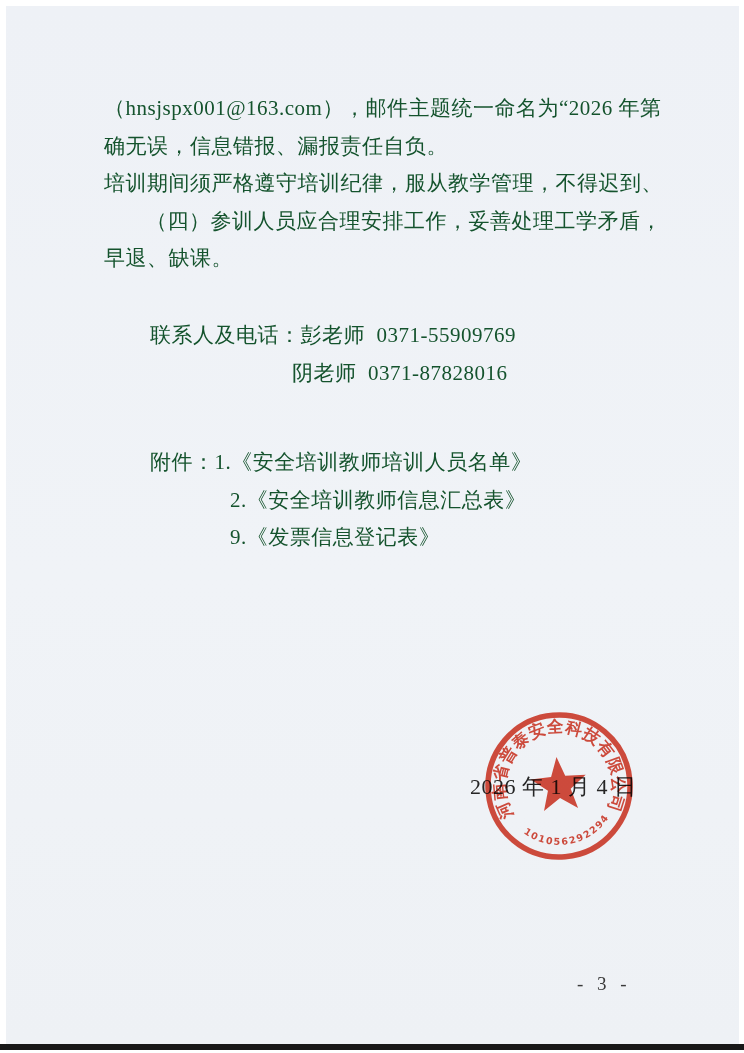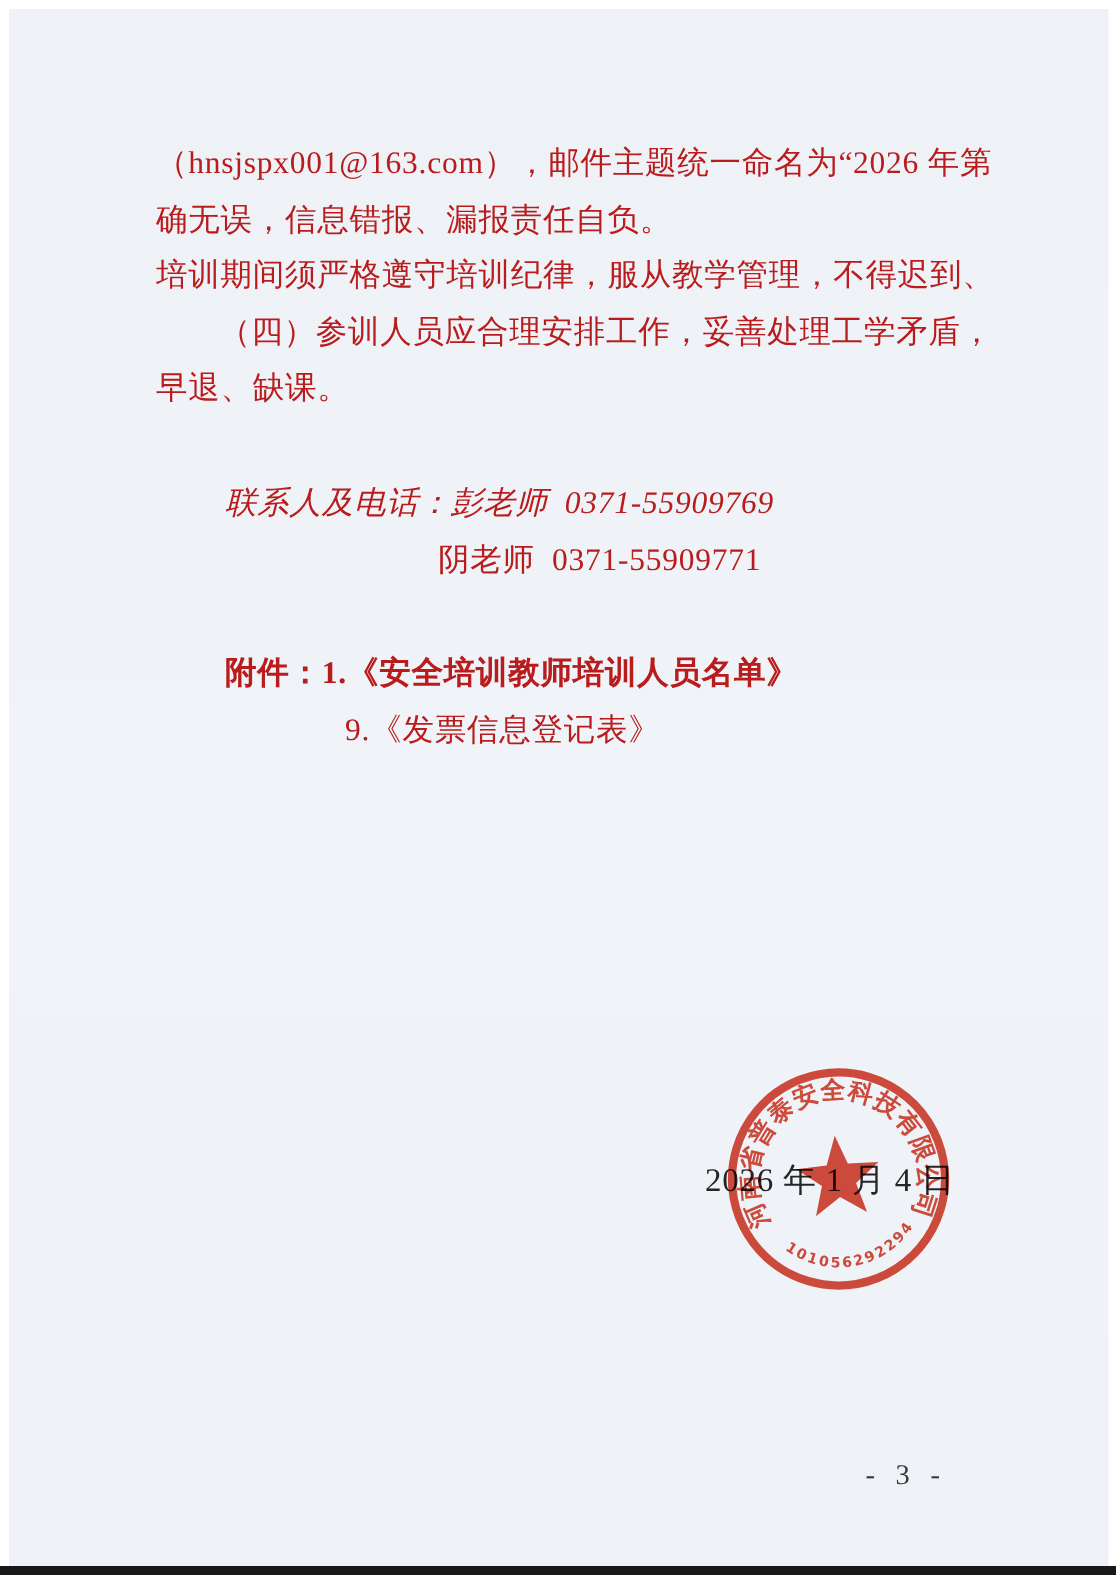--- a/index.html
+++ b/index.html
@@ -25,28 +25,28 @@
     height: 6px;
     background: #181818;
   }
   .body-text {
     position: absolute;
     left: 104px;
     top: 90px;
     width: 560px;
     font-size: 21px;
     line-height: 37.6px;
-    color: #b91c1c;
+    color: #14532d;
     letter-spacing: 0.5px;
   }
   .line { white-space: pre; }
   .indent-2 { padding-left: 42px; }
-  .contact-1 { padding-left: 46px; margin-top: 39px; font-style: italic; }
+  .contact-1 { padding-left: 46px; margin-top: 39px; }
   .contact-2 { padding-left: 188px; }
-  .attach-1 { padding-left: 46px; margin-top: 38px; font-weight: bold; }
+  .attach-1 { padding-left: 46px; margin-top: 52px; }
   .attach-sub { padding-left: 126px; }
   .issue-date {
     position: absolute;
     left: 470px;
     top: 772px;
     font-size: 22px;
     color: #252525;
     white-space: pre;
     letter-spacing: 0.5px;
   }
@@ -77,23 +77,24 @@
   <div class="page"></div>
 
   <div class="body-text">
     <div class="line">（hnsjspx001@163.com），邮件主题统一命名为“2026 年第</div>
     <div class="line">确无误，信息错报、漏报责任自负。</div>
     <div class="line">培训期间须严格遵守培训纪律，服从教学管理，不得迟到、</div>
     <div class="line indent-2">（四）参训人员应合理安排工作，妥善处理工学矛盾，</div>
     <div class="line">早退、缺课。</div>
 
     <div class="line contact-1">联系人及电话：彭老师  0371-55909769</div>
-    <div class="line contact-2">阴老师  0371-55909771</div>
+    <div class="line contact-2">阴老师  0371-87828016</div>
 
     <div class="line attach-1">附件：1.《安全培训教师培训人员名单》</div>
+    <div class="line attach-sub">2.《安全培训教师信息汇总表》</div>
     <div class="line attach-sub">9.《发票信息登记表》</div>
   </div>
 
   <div class="issue-date">2026 年 1 月 4 日</div>
 
   <svg class="stamp" viewBox="0 0 160 160" xmlns="http://www.w3.org/2000/svg">
     <defs>
       <path id="seal-top-arc" d="M 33.2 107 A 54 54 0 1 1 126.8 107" fill="none"></path>
       <path id="seal-bottom-arc" d="M 34.8 117.9 A 59 59 0 0 0 125.2 117.9" fill="none"></path>
     </defs>

